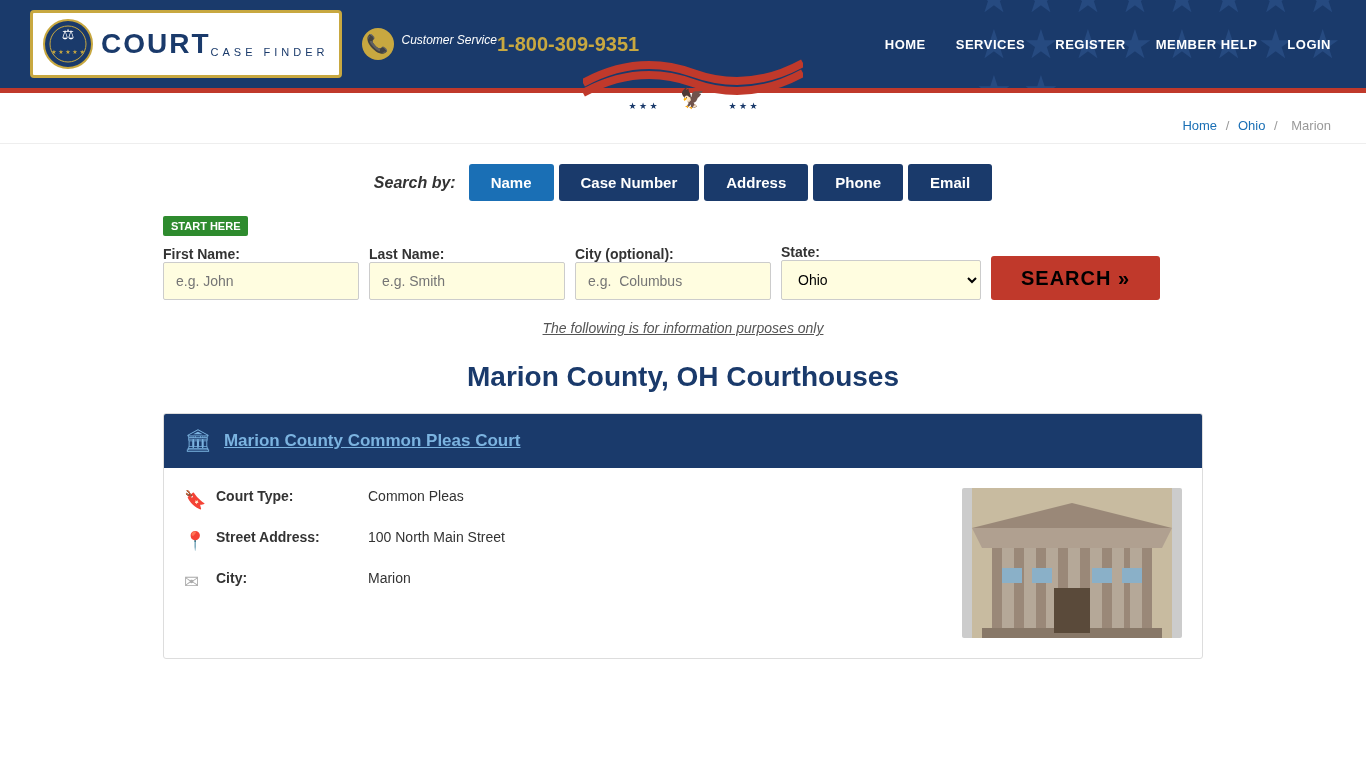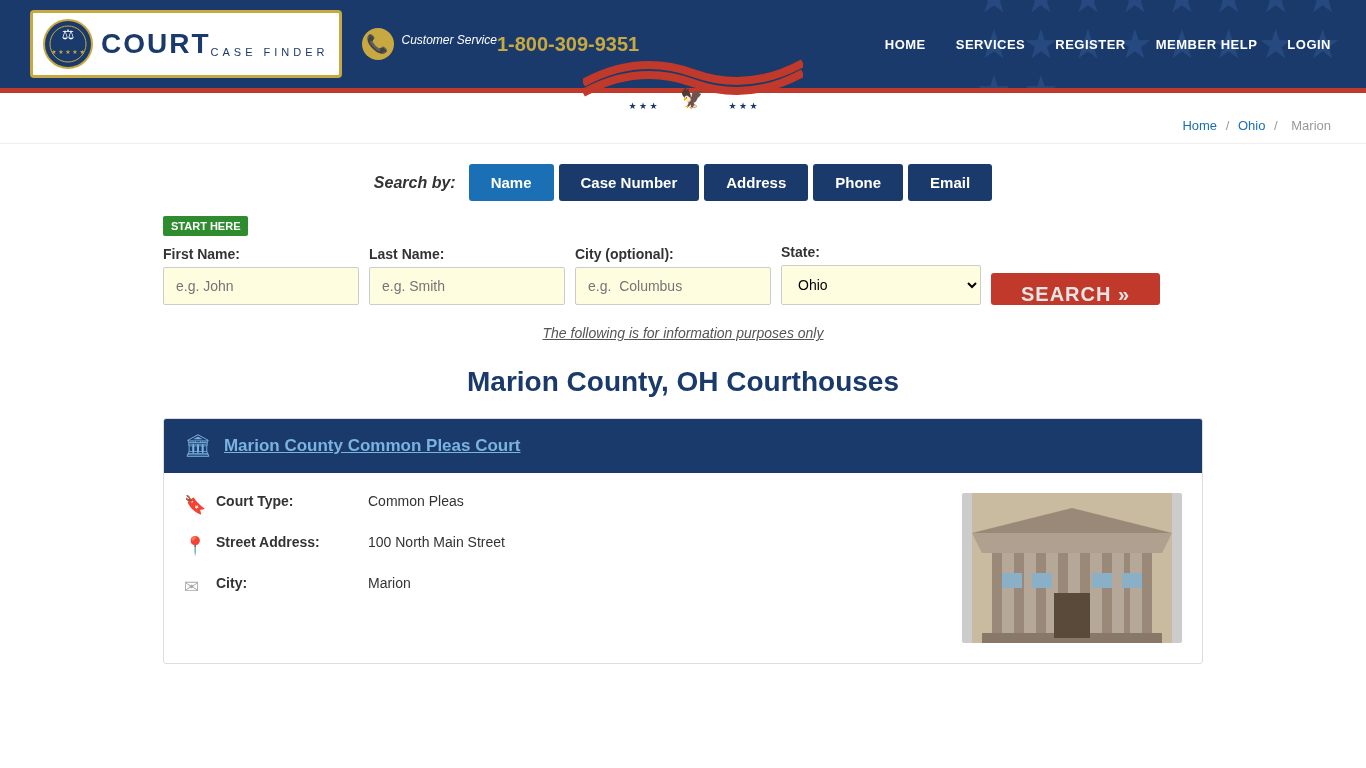--- a/index.html
+++ b/index.html
@@ -192,49 +192,49 @@
       border-radius: 2px;
     }
 
     
     .search-form {
       display: flex;
       align-items: flex-end;
       gap: 10px;
       flex-wrap: wrap;
     }
-    .form-group { display: flex; flex-direction: column; gap: 5px; }
+    .form-group { display: flex; flex-direction: column; }
     .form-label { font-size: 14px; font-weight: bold; }
     .form-input {
       padding: 10px 12px;
       border: 1px solid #ccc;
       background: #fffde0;
       font-size: 14px;
       width: 196px;
       border-radius: 2px;
     }
     .state-select {
       padding: 10px 12px;
       border: 1px solid #ccc;
       background: #fffde0;
       font-size: 14px;
       width: 200px;
       border-radius: 2px;
     }
     .search-btn {
       background: #c0392b;
-      color: #e5e5e5;
+      color: #000000;
       border: none;
       padding: 10px 30px;
       font-size: 20px;
       font-weight: bold;
       cursor: pointer;
       border-radius: 3px;
       letter-spacing: 1px;
-      height: 32px;
+      height: 44px;
     }
 
     
     .info-text {
       text-align: center;
       font-style: italic;
       color: #555;
       margin: 15px 0 25px;
       font-size: 14px;
       text-decoration: underline;

